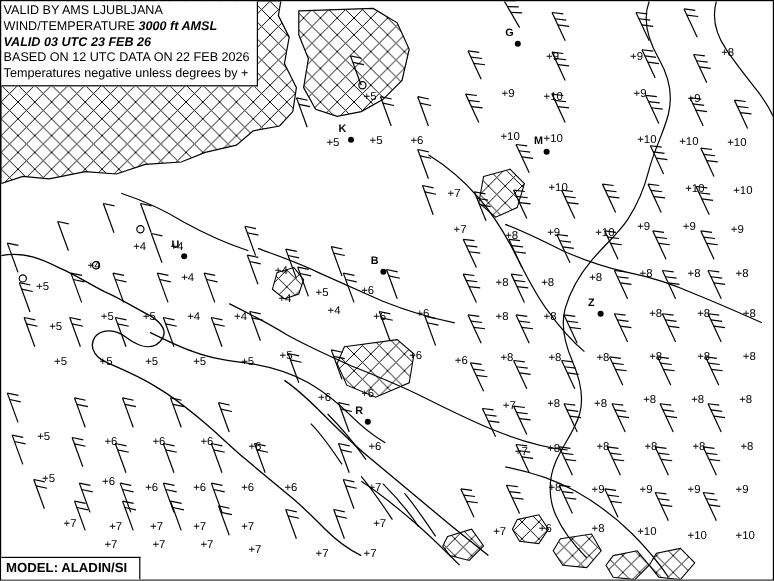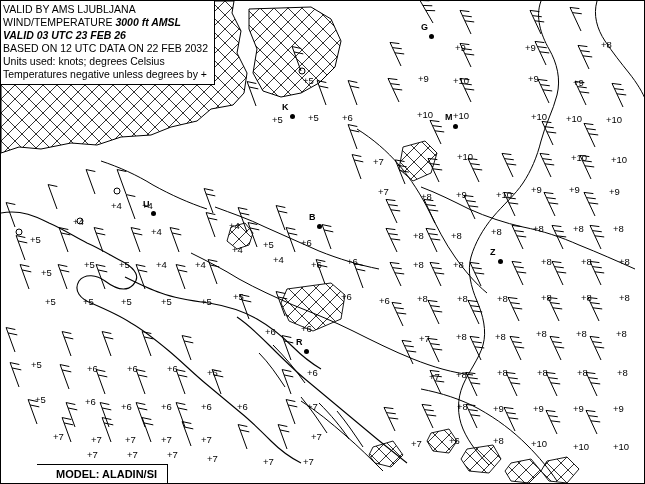--- a/index.html
+++ b/index.html
@@ -25,25 +25,24 @@
     white-space:nowrap;
     z-index:20;
   }
   .hdr div{white-space:nowrap;}
   .hdr .b{font-weight:bold;font-style:italic;}
   .footer{
     position:absolute;left:0;bottom:0;
     background:#fff;
     border:1px solid #000;
     border-left:none;border-bottom:none;
-    padding:3px 10px 3px 19px;
+    padding:3px 10px 3px 4px;
     font-size:11px;
     font-weight:bold;
     z-index:20;
-    margin-left:36px;
   }
   .stn{
     position:absolute;
     font-size:9.5px;
     color:#000;
     white-space:nowrap;
     z-index:12;
   }
   .citylabel{
     position:absolute;
@@ -919,20 +918,19 @@
       <div class="citydot" style="left: 497px; top: 258px;"></div>
       <div class="citylabel" style="left: 489px; top: 246px;">Z</div>
       <div class="citydot" style="left: 303px; top: 348px;"></div>
       <div class="citylabel" style="left: 295px; top: 336px;">R</div>
     </div>
 
   <div class="hdr">
     <div>VALID BY AMS LJUBLJANA</div>
     <div><span>WIND/TEMPERATURE </span><span class="b">3000 ft AMSL</span></div>
     <div class="b">VALID 03 UTC 23 FEB 26</div>
-    <div>BASED ON 12 UTC DATA ON 22 FEB 2032</div>
-    <div>Units used: knots; degrees Celsius</div>
+    <div>BASED ON 12 UTC DATA ON 22 FEB 2026</div>
     <div>Temperatures negative unless degrees by +</div>
   </div>
 
   <div class="footer">MODEL: ALADIN/SI</div>
 
 </div>
 
 </body></html>

